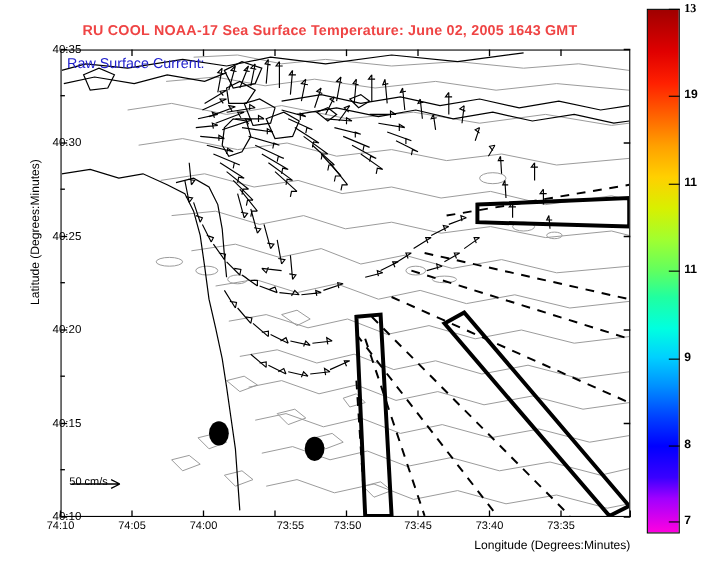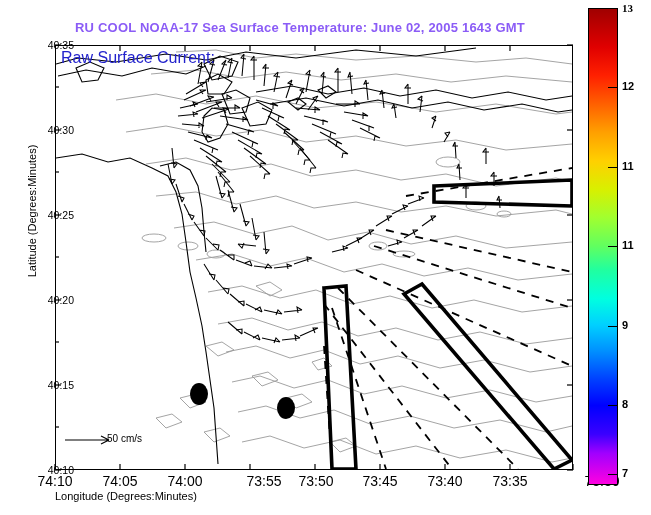--- a/index.html
+++ b/index.html
@@ -3,38 +3,38 @@
 <meta charset="utf-8">
 <style>
   html,body{margin:0;padding:0;background:#ffffff;}
   body{width:651px;height:515px;overflow:hidden;
        font-family:"Liberation Sans",sans-serif;color:#000;}
   #root{position:relative;width:651px;height:515px;background:#fff;}
 
   
   .title{
     position:absolute;left:0;top:20px;width:600px;text-align:center;
-    font-size:13px;font-weight:bold;color:#8b5cf6;letter-spacing:.2px;
+    font-size:13px;font-weight:bold;color:#ef4444;letter-spacing:.2px;
     white-space:nowrap;
   }
 
   
   .plot{
     position:absolute;left:55px;top:45px;width:518px;height:425px;
     border:1.5px solid #000;background:#fff;overflow:hidden;box-sizing:border-box;
   }
   .plot svg{position:absolute;left:0;top:0;}
 
   
   .ytick{position:absolute;right:577px;font-size:10.5px;text-align:right;
          width:44px;white-space:nowrap;}
-  .xtick{position:absolute;top:473px;font-size:14px;text-align:center;
+  .xtick{position:absolute;top:473px;font-size:10px;text-align:center;
          width:48px;white-space:nowrap;}
   .xlabel{
-    position:absolute;left:55px;top:490px;width:518px;text-align:left;
+    position:absolute;left:55px;top:490px;width:518px;text-align:right;
     font-size:11px;white-space:nowrap;
   }
   .ylabel{
     position:absolute;left:-78px;top:205px;width:220px;text-align:center;
     font-size:11px;transform:rotate(-90deg);white-space:nowrap;
   }
 
   
   .cbar{
     position:absolute;left:588px;top:8px;width:30px;height:477px;
@@ -259,26 +259,26 @@
         <path d="M348,248 L366,238 L516,414 L498,423 Z"></path>
         <path d="M268,242 L290,240 L300,423 L276,423 Z"></path>
       </g>
 
       <g fill="#000000">
         <ellipse cx="143" cy="348" rx="9" ry="11"></ellipse>
         <ellipse cx="230" cy="362" rx="9" ry="11"></ellipse>
       </g>
     </svg>
 
-    <div style="position:absolute;left:5px;top:5px;font-size:16px;color:#2222cc;line-height:13px;white-space:nowrap;">
+    <div style="position:absolute;left:5px;top:5px;font-size:13px;color:#2222cc;line-height:13px;white-space:nowrap;">
       <div>Raw Surface Current:</div>
     </div>
 
     <div style="position:absolute;left:7px;top:387px;">
-      <div style="font-size:10px;white-space:nowrap;margin-left:44px;">50 cm/s</div>
+      <div style="font-size:10px;white-space:nowrap;">50 cm/s</div>
       <svg width="56" height="14">
         <path d="M2,7 L46,7 M46,7 L38,3 M46,7 L38,11" stroke="#000" fill="none" stroke-width="1.2"></path>
       </svg>
     </div>
   </div>
 
   <div class="ytick" style="top:39px;">40:35</div>
   <div class="ytick" style="top:124px;">40:30</div>
   <div class="ytick" style="top:209px;">40:25</div>
   <div class="ytick" style="top:294px;">40:20</div>
@@ -344,20 +344,20 @@
 
   <div class="cbtickmark" style="top:8px;"></div>
   <div class="cbtickmark" style="top:87px;"></div>
   <div class="cbtickmark" style="top:167px;"></div>
   <div class="cbtickmark" style="top:246px;"></div>
   <div class="cbtickmark" style="top:326px;"></div>
   <div class="cbtickmark" style="top:405px;"></div>
   <div class="cbtickmark" style="top:474px;"></div>
 
   <div class="cbtick" style="top:2px;font-family:Liberation Serif, serif;">13</div>
-  <div class="cbtick" style="top:80px;">12</div>
+  <div class="cbtick" style="top:80px;">19</div>
   <div class="cbtick" style="top:160px;">11</div>
   <div class="cbtick" style="top:239px;">11</div>
   <div class="cbtick" style="top:319px;">9</div>
   <div class="cbtick" style="top:398px;">8</div>
   <div class="cbtick" style="top:467px;">7</div>
 
 </div>
 
 </body></html>

